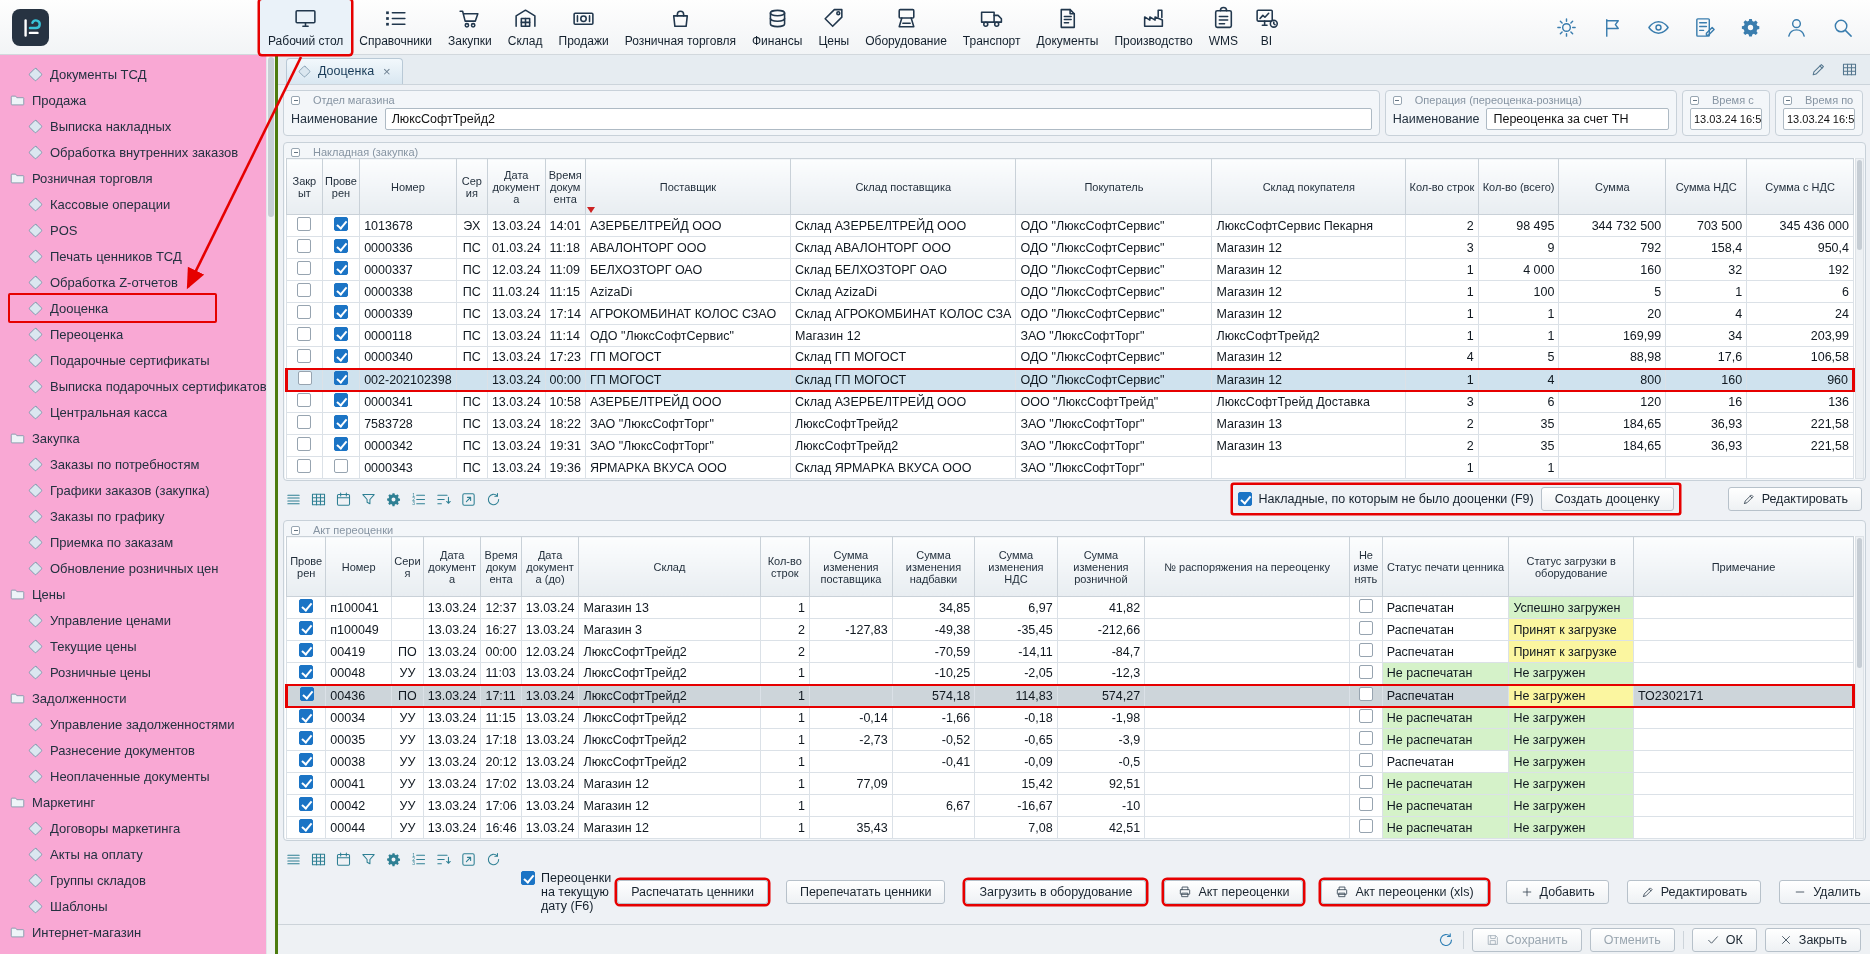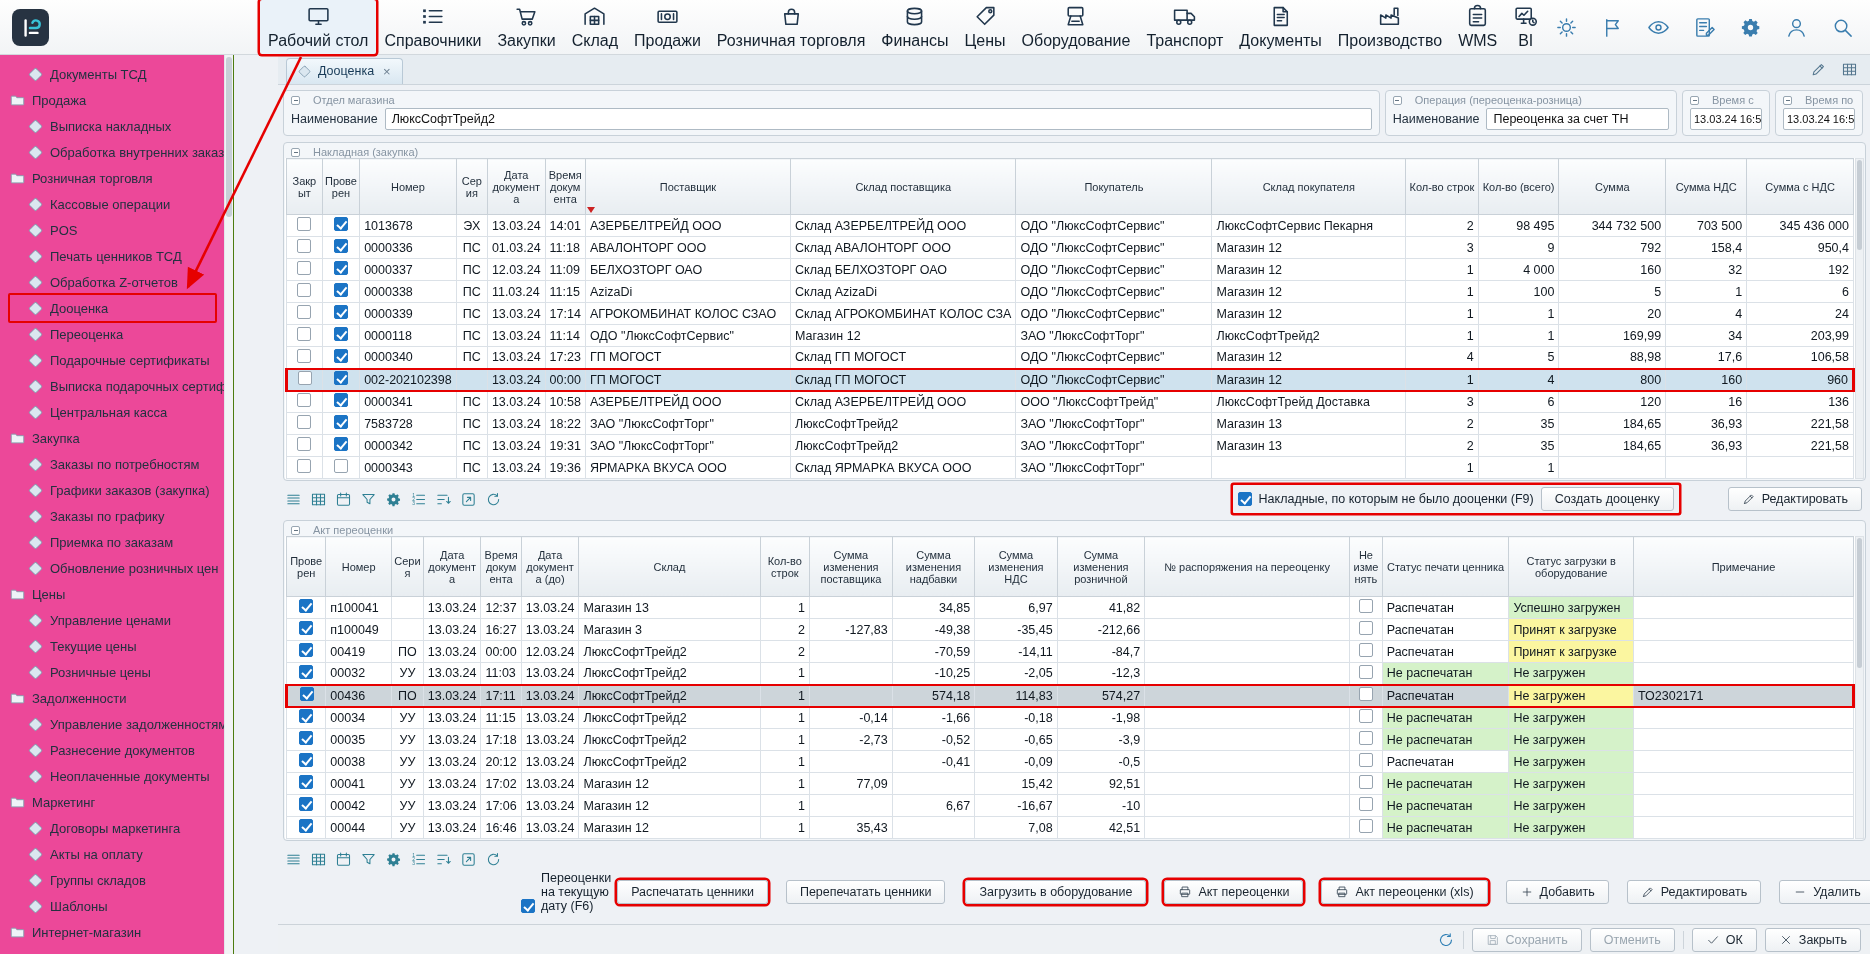--- a/index.html
+++ b/index.html
@@ -10,26 +10,26 @@
 
 
 .topbar{position:absolute;left:0;top:0;width:100%;height:55px;background:linear-gradient(#fefefe,#f2f4f6);border-bottom:1px solid #d2d8dd;display:flex;align-items:center;z-index:5}
 .logo{position:absolute;left:12px;top:9px;width:37px;height:37px;border-radius:8px;background:#273342;display:flex;align-items:center;justify-content:center;cursor:pointer}
 .logo .ic{width:26px;height:26px}
 .topnav{display:flex;align-items:stretch;height:100%;margin-left:260px}
 .nav-item{display:flex;flex-direction:column;align-items:center;justify-content:center;gap:3px;padding:4px 8px;cursor:pointer;color:#1d3348}
 .nav-item.active{background:#eaf2f9}
 .nav-item.anno{box-shadow:0 0 0 2.5px #e60000;border-radius:2px}
 .nav-ic{width:25px;height:25px;color:#21374d}
-.nav-lb{font-size:16px;white-space:nowrap;color:#14212e}
+.nav-lb{font-size:12px;white-space:nowrap;color:#14212e}
 .topright{margin-left:auto;margin-right:16px;display:flex;align-items:center;gap:23px}
 .topright .ic{width:23px;height:23px;color:#3a7dae;cursor:pointer}
 
 
-.sidebar{position:absolute;left:0;top:55px;width:234px;bottom:0;background:#ec4899;border-right:1px solid #4d7c0f;padding-top:6px;overflow:hidden}
+.sidebar{position:absolute;left:0;top:55px;width:278px;bottom:0;background:#f9a8d4;border-right:3px solid #4d7c0f;padding-top:6px;overflow:hidden}
 .tree-item{height:26px;display:flex;align-items:center;gap:7px;font-size:13px;color:#233140;cursor:pointer;white-space:nowrap}
 .t-folder{padding-left:10px}
 .t-leaf{padding-left:28px}
 .tree-ic{width:15px;height:15px}
 .sb-scroll{position:absolute;right:0;top:0;bottom:0;width:9px;background:#f1f3f5;border-left:1px solid #e2e6ea}
 .sb-thumb{position:absolute;top:2px;left:1px;width:6px;height:160px;border-radius:4px;background:#c7cfd6}
 
 
 .main{position:absolute;left:278px;top:55px;right:0;bottom:0;display:flex;flex-direction:column}
 .tabbar{height:30px;background:#e6ecf1;border-bottom:1px solid #ccd4db;display:flex;align-items:flex-end;padding:0 12px 0 8px;flex:none}
@@ -87,21 +87,21 @@
 .btn{display:inline-flex;align-items:center;gap:6px;height:24px;padding:0 13px;background:linear-gradient(#ffffff,#eef1f4);border:1px solid #b7c1ca;border-radius:3px;font-size:12.5px;color:#1a2530;cursor:pointer;font-family:inherit;white-space:nowrap}
 .btn .ic{width:14px;height:14px;color:#3b4a58}
 .btn.disabled{color:#9aa6b0}
 .btn.disabled .ic{color:#a7b2bb}
 .anno-sh{box-shadow:0 0 0 2.5px #e60000}
 .eb{margin-left:42px}
 
 .spacer{flex:1}
 .btoolbar{padding:2px 8px 3px 7px;flex:none;margin-bottom:8px}
 .tb-btn-row{display:flex;align-items:center;gap:6px;margin-top:3px}
-.cbwrap{margin-left:236px;display:flex;align-items:flex-end;gap:6px}
+.cbwrap{margin-left:236px;display:flex;align-items:flex-start;gap:6px}
 .btnrow{display:flex;align-items:center;gap:18px;flex:1}
 
 
 .statusbar{height:30px;background:#eef1f4;border-top:1px solid #ccd3d9;display:flex;align-items:center;justify-content:flex-end;gap:8px;padding:0 9px;flex:none}
 .statusbar .sb-ic{width:18px;height:18px;color:#2f7fb5;cursor:pointer}
 .sep{width:1px;height:18px;background:#cdd4da}
 
 
 .anno-rect{position:absolute;border:2.5px solid #e60000;border-radius:2px;z-index:80;pointer-events:none}
 #anno-dooc{left:8px;top:293px;width:209px;height:30px}
@@ -1088,21 +1088,21 @@
                 <td class="ar">-14,11</td>
                 <td class="ar">-84,7</td>
                 <td></td>
                 <td class="ac"><span class="cb"></span></td>
                 <td>Распечатан</td>
                 <td class="bg-yellow">Принят к загрузке</td>
                 <td></td>
               </tr>
               <tr>
                 <td class="ac"><span class="cb on"></span></td>
-                <td>00032</td>
+                <td>00048</td>
                 <td class="ac">УУ</td>
                 <td>13.03.24</td>
                 <td>11:03</td>
                 <td>13.03.24</td>
                 <td>ЛюксСофтТрейд2</td>
                 <td class="ar">1</td>
                 <td class="ar"></td>
                 <td class="ar">-10,25</td>
                 <td class="ar">-2,05</td>
                 <td class="ar">-12,3</td>

